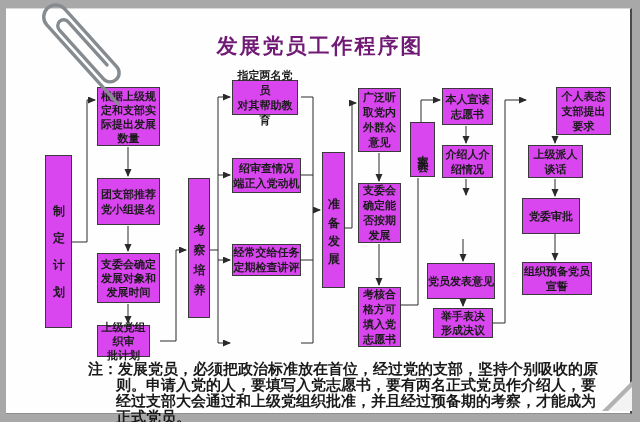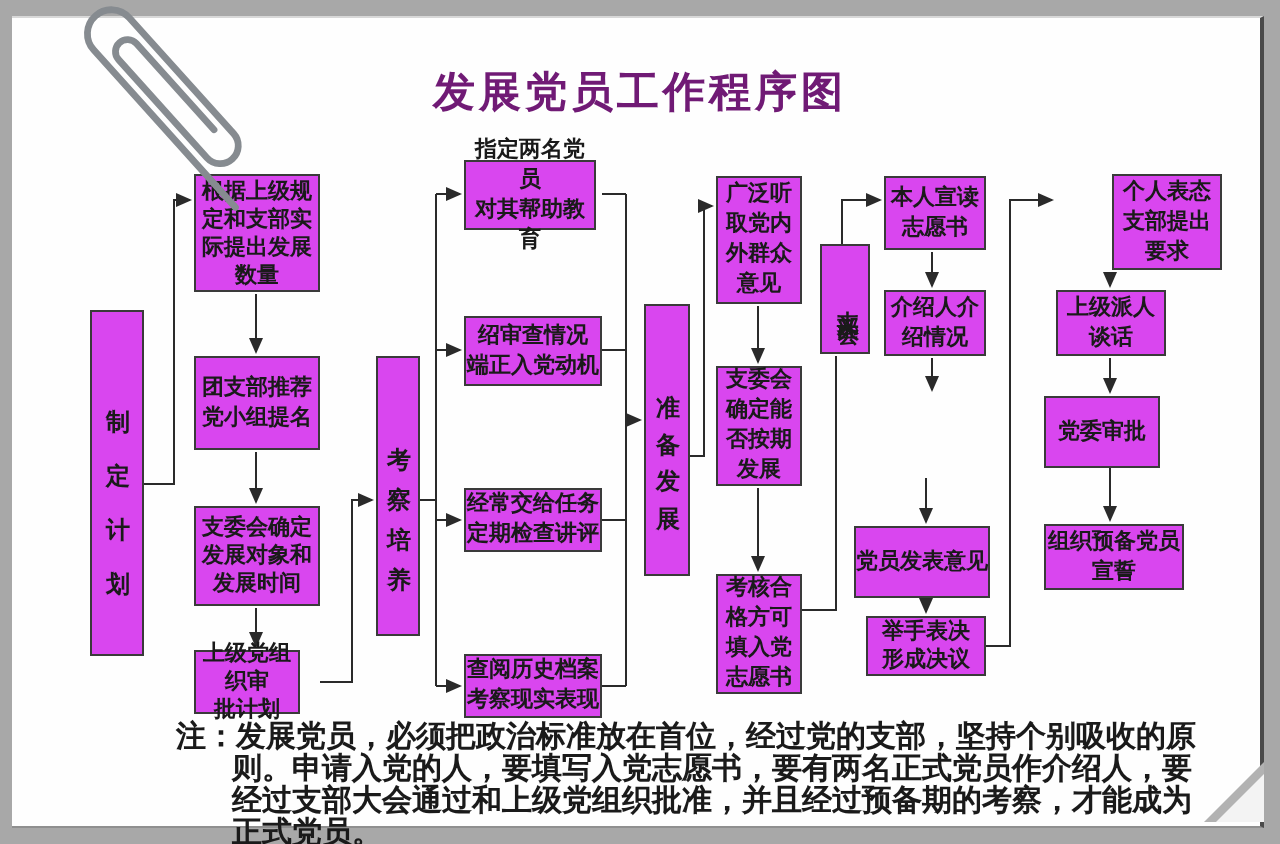--- a/index.html
+++ b/index.html
@@ -85,22 +85,20 @@
 发展时间</div>
   <div class="box lh14" style="left:97px;top:325px;width:53px;height:32px;">上级党组织审
 批计划</div>
 
   <div class="box lh15" style="left:232px;top:80px;width:66px;height:35px;">指定两名党员
 对其帮助教育</div>
   <div class="box lh15" style="left:232px;top:158px;width:69px;height:35px;">绍审查情况
 端正入党动机</div>
   <div class="box lh15" style="left:232px;top:244px;width:69px;height:32px;">经常交给任务
 定期检查讲评</div>
-  <div class="box lh15" style="left:232px;top:327px;width:69px;height:32px;">查阅历史档案
-考察现实表现</div>
 
   <div class="box lh15" style="left:358px;top:88px;width:43px;height:64px;">广泛听
 取党内
 外群众
 意见</div>
   <div class="box lh15" style="left:358px;top:183px;width:43px;height:60px;">支委会
 确定能
 否按期
 发展</div>
   <div class="box lh15" style="left:358px;top:287px;width:43px;height:60px;">考核合

